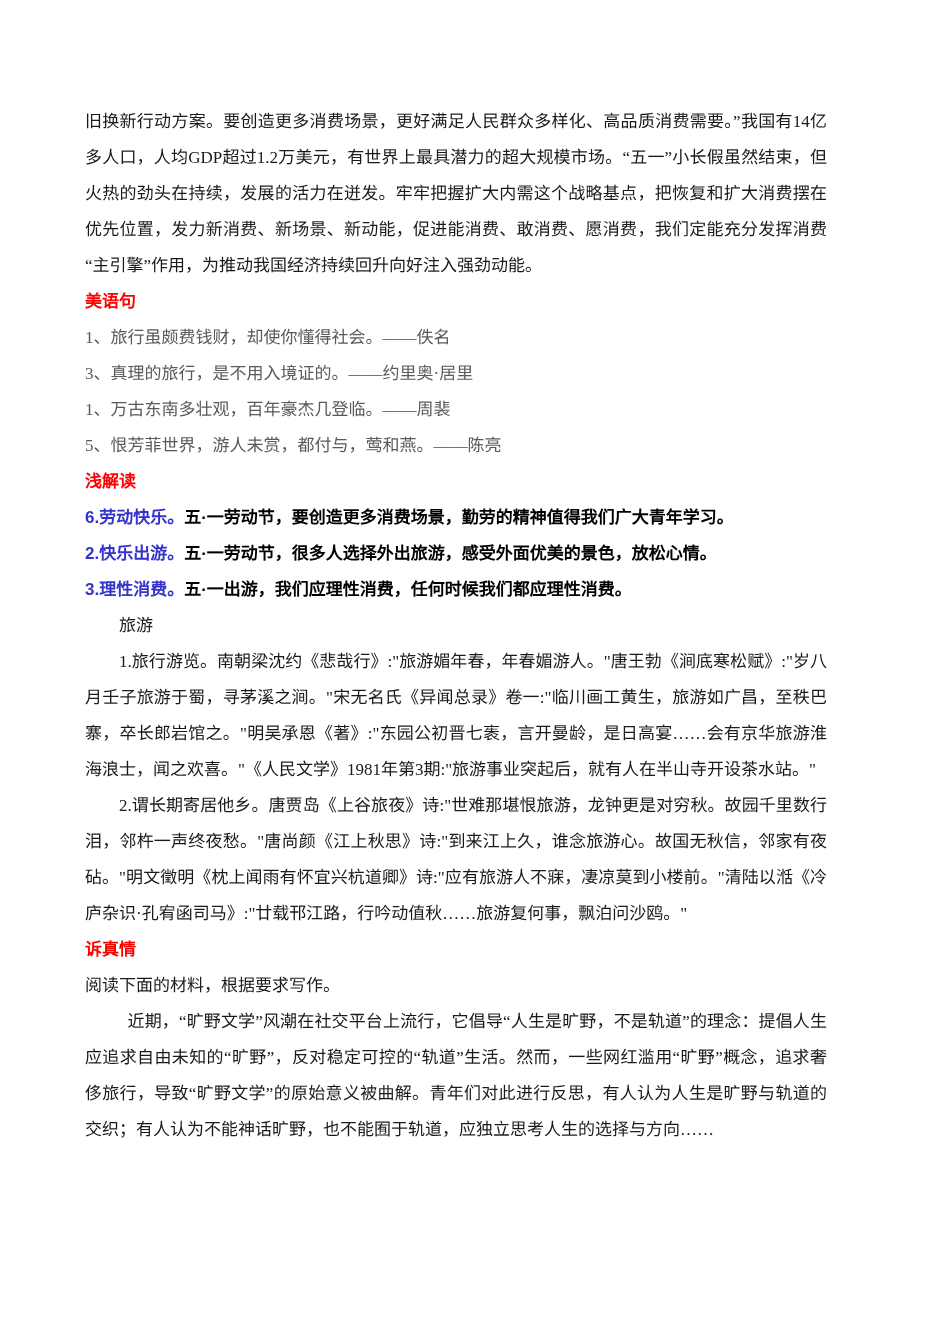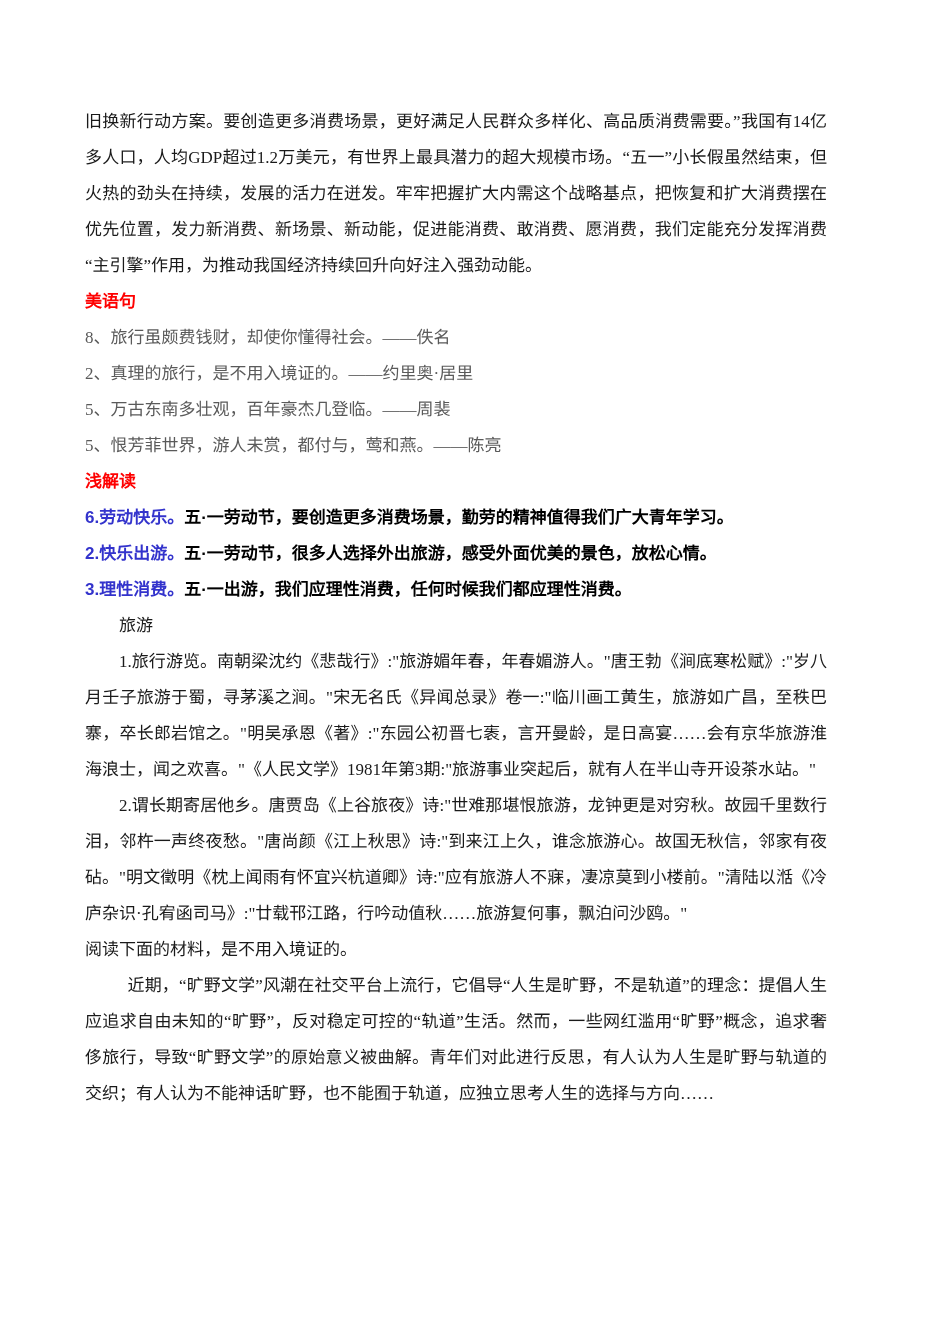--- a/index.html
+++ b/index.html
@@ -25,30 +25,31 @@
   .indent-25{text-indent:2.5em;}
 </style>
 </head>
 <body>
 
 <div class="page">
 
   <p>旧换新行动方案。要创造更多消费场景，更好满足人民群众多样化、高品质消费需要。”我国有14亿多人口，人均GDP超过1.2万美元，有世界上最具潜力的超大规模市场。“五一”小长假虽然结束，但火热的劲头在持续，发展的活力在迸发。牢牢把握扩大内需这个战略基点，把恢复和扩大消费摆在优先位置，发力新消费、新场景、新动能，促进能消费、敢消费、愿消费，我们定能充分发挥消费“主引擎”作用，为推动我国经济持续回升向好注入强劲动能。</p>
 
   <p class="section-heading">美语句</p>
-  <p class="quote">8、旅行虽颇费钱财，却使你懂得社会。——佚名</p>
-  <p class="quote">2、真理的旅行，是不用入境证的。——约里奥·居里</p>
-  <p class="quote">5、万古东南多壮观，百年豪杰几登临。——周裴</p>
+  <p class="quote">1、旅行虽颇费钱财，却使你懂得社会。——佚名</p>
+  <p class="quote">3、真理的旅行，是不用入境证的。——约里奥·居里</p>
+  <p class="quote">1、万古东南多壮观，百年豪杰几登临。——周裴</p>
   <p class="quote">5、恨芳菲世界，游人未赏，都付与，莺和燕。——陈亮</p>
 
   <p class="section-heading">浅解读</p>
   <p class="point"><span class="lead">6.劳动快乐。</span><span>五·一劳动节，要创造更多消费场景，勤劳的精神值得我们广大青年学习。</span></p>
   <p class="point"><span class="lead">2.快乐出游。</span><span>五·一劳动节，很多人选择外出旅游，感受外面优美的景色，放松心情。</span></p>
   <p class="point"><span class="lead">3.理性消费。</span><span>五·一出游，我们应理性消费，任何时候我们都应理性消费。</span></p>
 
   <p class="indent-2">旅游</p>
   <p class="indent-2">1.旅行游览。南朝梁沈约《悲哉行》:"旅游媚年春，年春媚游人。"唐王勃《涧底寒松赋》:"岁八月壬子旅游于蜀，寻茅溪之涧。"宋无名氏《异闻总录》卷一:"临川画工黄生，旅游如广昌，至秩巴寨，卒长郎岩馆之。"明吴承恩《著》:"东园公初晋七袠，言开曼龄，是日高宴……会有京华旅游淮海浪士，闻之欢喜。"《人民文学》1981年第3期:"旅游事业突起后，就有人在半山寺开设茶水站。"</p>
   <p class="indent-2">2.谓长期寄居他乡。唐贾岛《上谷旅夜》诗:"世难那堪恨旅游，龙钟更是对穷秋。故园千里数行泪，邻杵一声终夜愁。"唐尚颜《江上秋思》诗:"到来江上久，谁念旅游心。故国无秋信，邻家有夜砧。"明文徵明《枕上闻雨有怀宜兴杭道卿》诗:"应有旅游人不寐，凄凉莫到小楼前。"清陆以湉《冷庐杂识·孔宥函司马》:"廿载邗江路，行吟动值秋……旅游复何事，飘泊问沙鸥。"</p>
 
-  <p>阅读下面的材料，是不用入境证的。</p>
+  <p class="section-heading">诉真情</p>
+  <p>阅读下面的材料，根据要求写作。</p>
   <p class="indent-25">近期，“旷野文学”风潮在社交平台上流行，它倡导“人生是旷野，不是轨道”的理念：提倡人生应追求自由未知的“旷野”，反对稳定可控的“轨道”生活。然而，一些网红滥用“旷野”概念，追求奢侈旅行，导致“旷野文学”的原始意义被曲解。青年们对此进行反思，有人认为人生是旷野与轨道的交织；有人认为不能神话旷野，也不能囿于轨道，应独立思考人生的选择与方向……</p>
 
 </div>
 
 </body></html>

